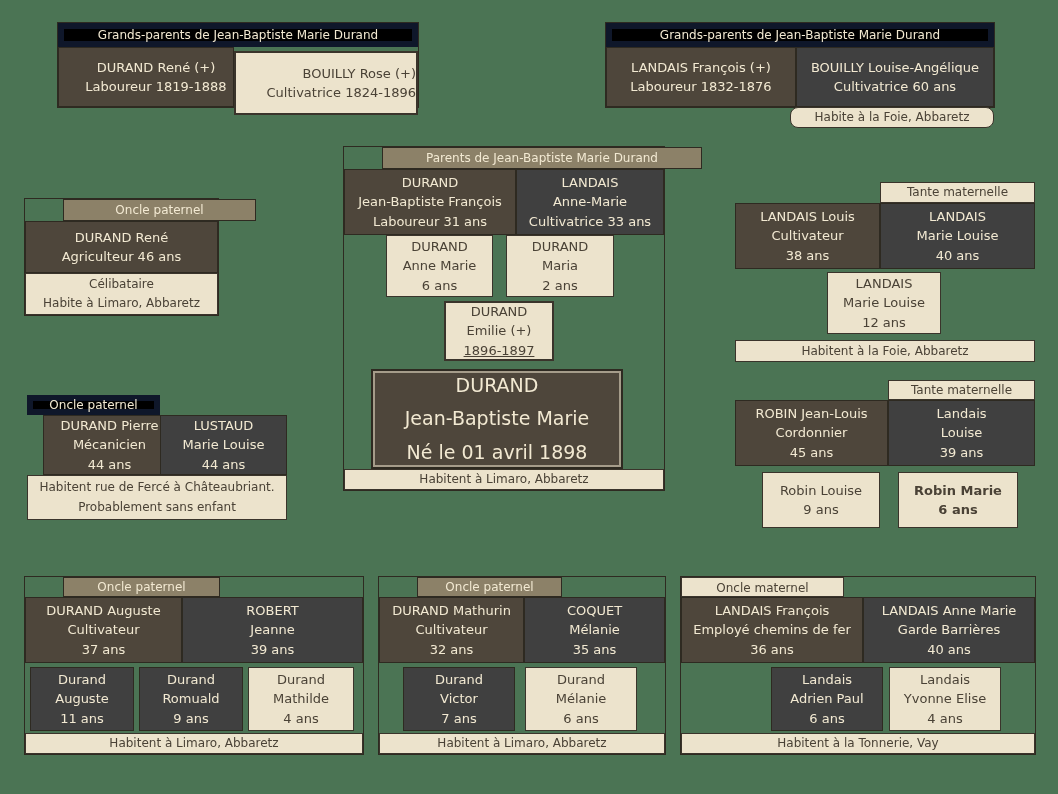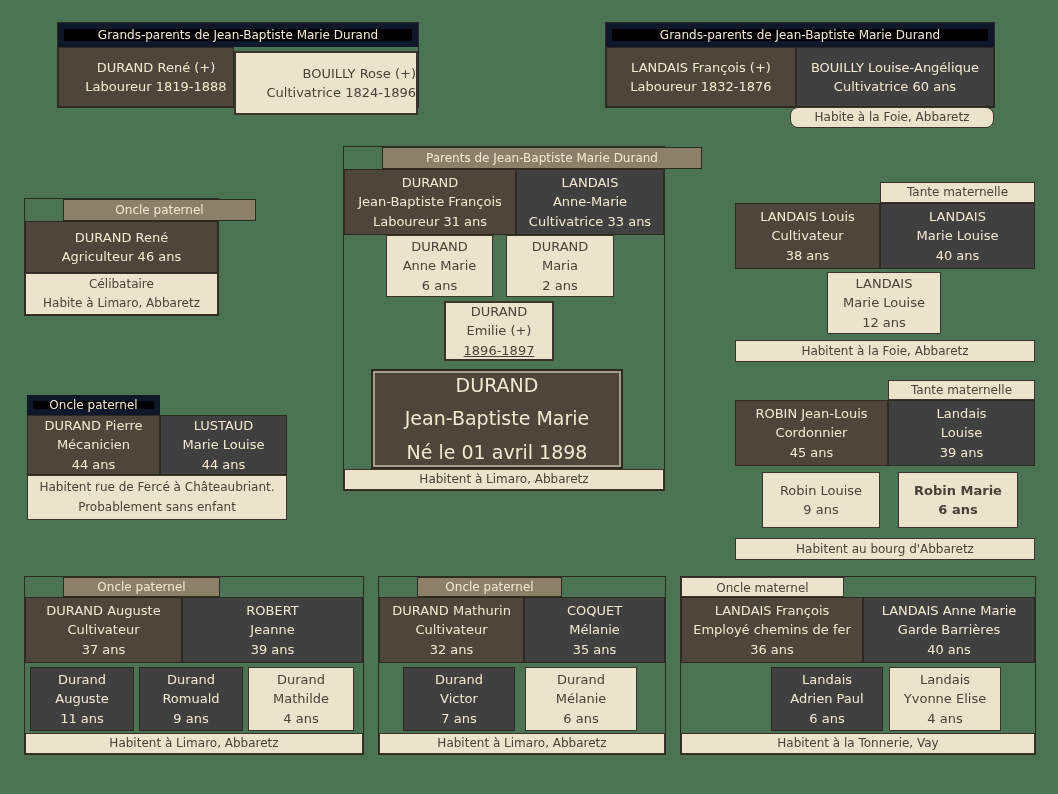--- a/index.html
+++ b/index.html
@@ -146,21 +146,21 @@
     </div>
     <div class="strip cream-strip" style="left:0;top:158px;width:300px;height:22px;">
       <span class="line">Habitent à la Foie, Abbaretz</span>
     </div>
   </section>
 
   <section class="group" style="left:27px;top:395px;width:260px;height:125px;">
     <div class="strip dark-strip" style="left:0;top:0;width:133px;height:20px;">
       <span class="line">Oncle paternel</span>
     </div>
-    <div class="cell dark" style="left:0;top:20px;width:133px;height:60px;">
+    <div class="cell dark" style="left:16px;top:20px;width:133px;height:60px;">
       <span class="line">DURAND Pierre</span>
       <span class="line">Mécanicien</span>
       <span class="line">44 ans</span>
     </div>
     <div class="cell olive" style="left:133px;top:20px;width:127px;height:60px;">
       <span class="line">LUSTAUD</span>
       <span class="line">Marie Louise</span>
       <span class="line">44 ans</span>
     </div>
     <div class="strip cream-strip col" style="left:0;top:80px;width:260px;height:45px;">
@@ -184,23 +184,20 @@
       <span class="line">39 ans</span>
     </div>
     <div class="cell cream" style="left:27px;top:92px;width:118px;height:56px;">
       <span class="line">Robin Louise</span>
       <span class="line">9 ans</span>
     </div>
     <div class="cell cream" style="left:163px;top:92px;width:120px;height:56px;font-weight:bold;">
       <span class="line">Robin Marie</span>
       <span class="line">6 ans</span>
     </div>
-    <div class="strip cream-strip" style="left:0;top:158px;width:300px;height:22px;">
-      <span class="line">Habitent au bourg d'Abbaretz</span>
-    </div>
   </section>
 
   <section class="group outlined" style="left:24px;top:576px;width:340px;height:179px;">
     <div class="strip olive-strip" style="left:0;top:0;width:157px;height:20px;">
       <span class="line">Oncle paternel</span>
     </div>
     <div class="cell dark" style="left:0;top:20px;width:157px;height:66px;">
       <span class="line">DURAND Auguste</span>
       <span class="line">Cultivateur</span>
       <span class="line">37 ans</span>

